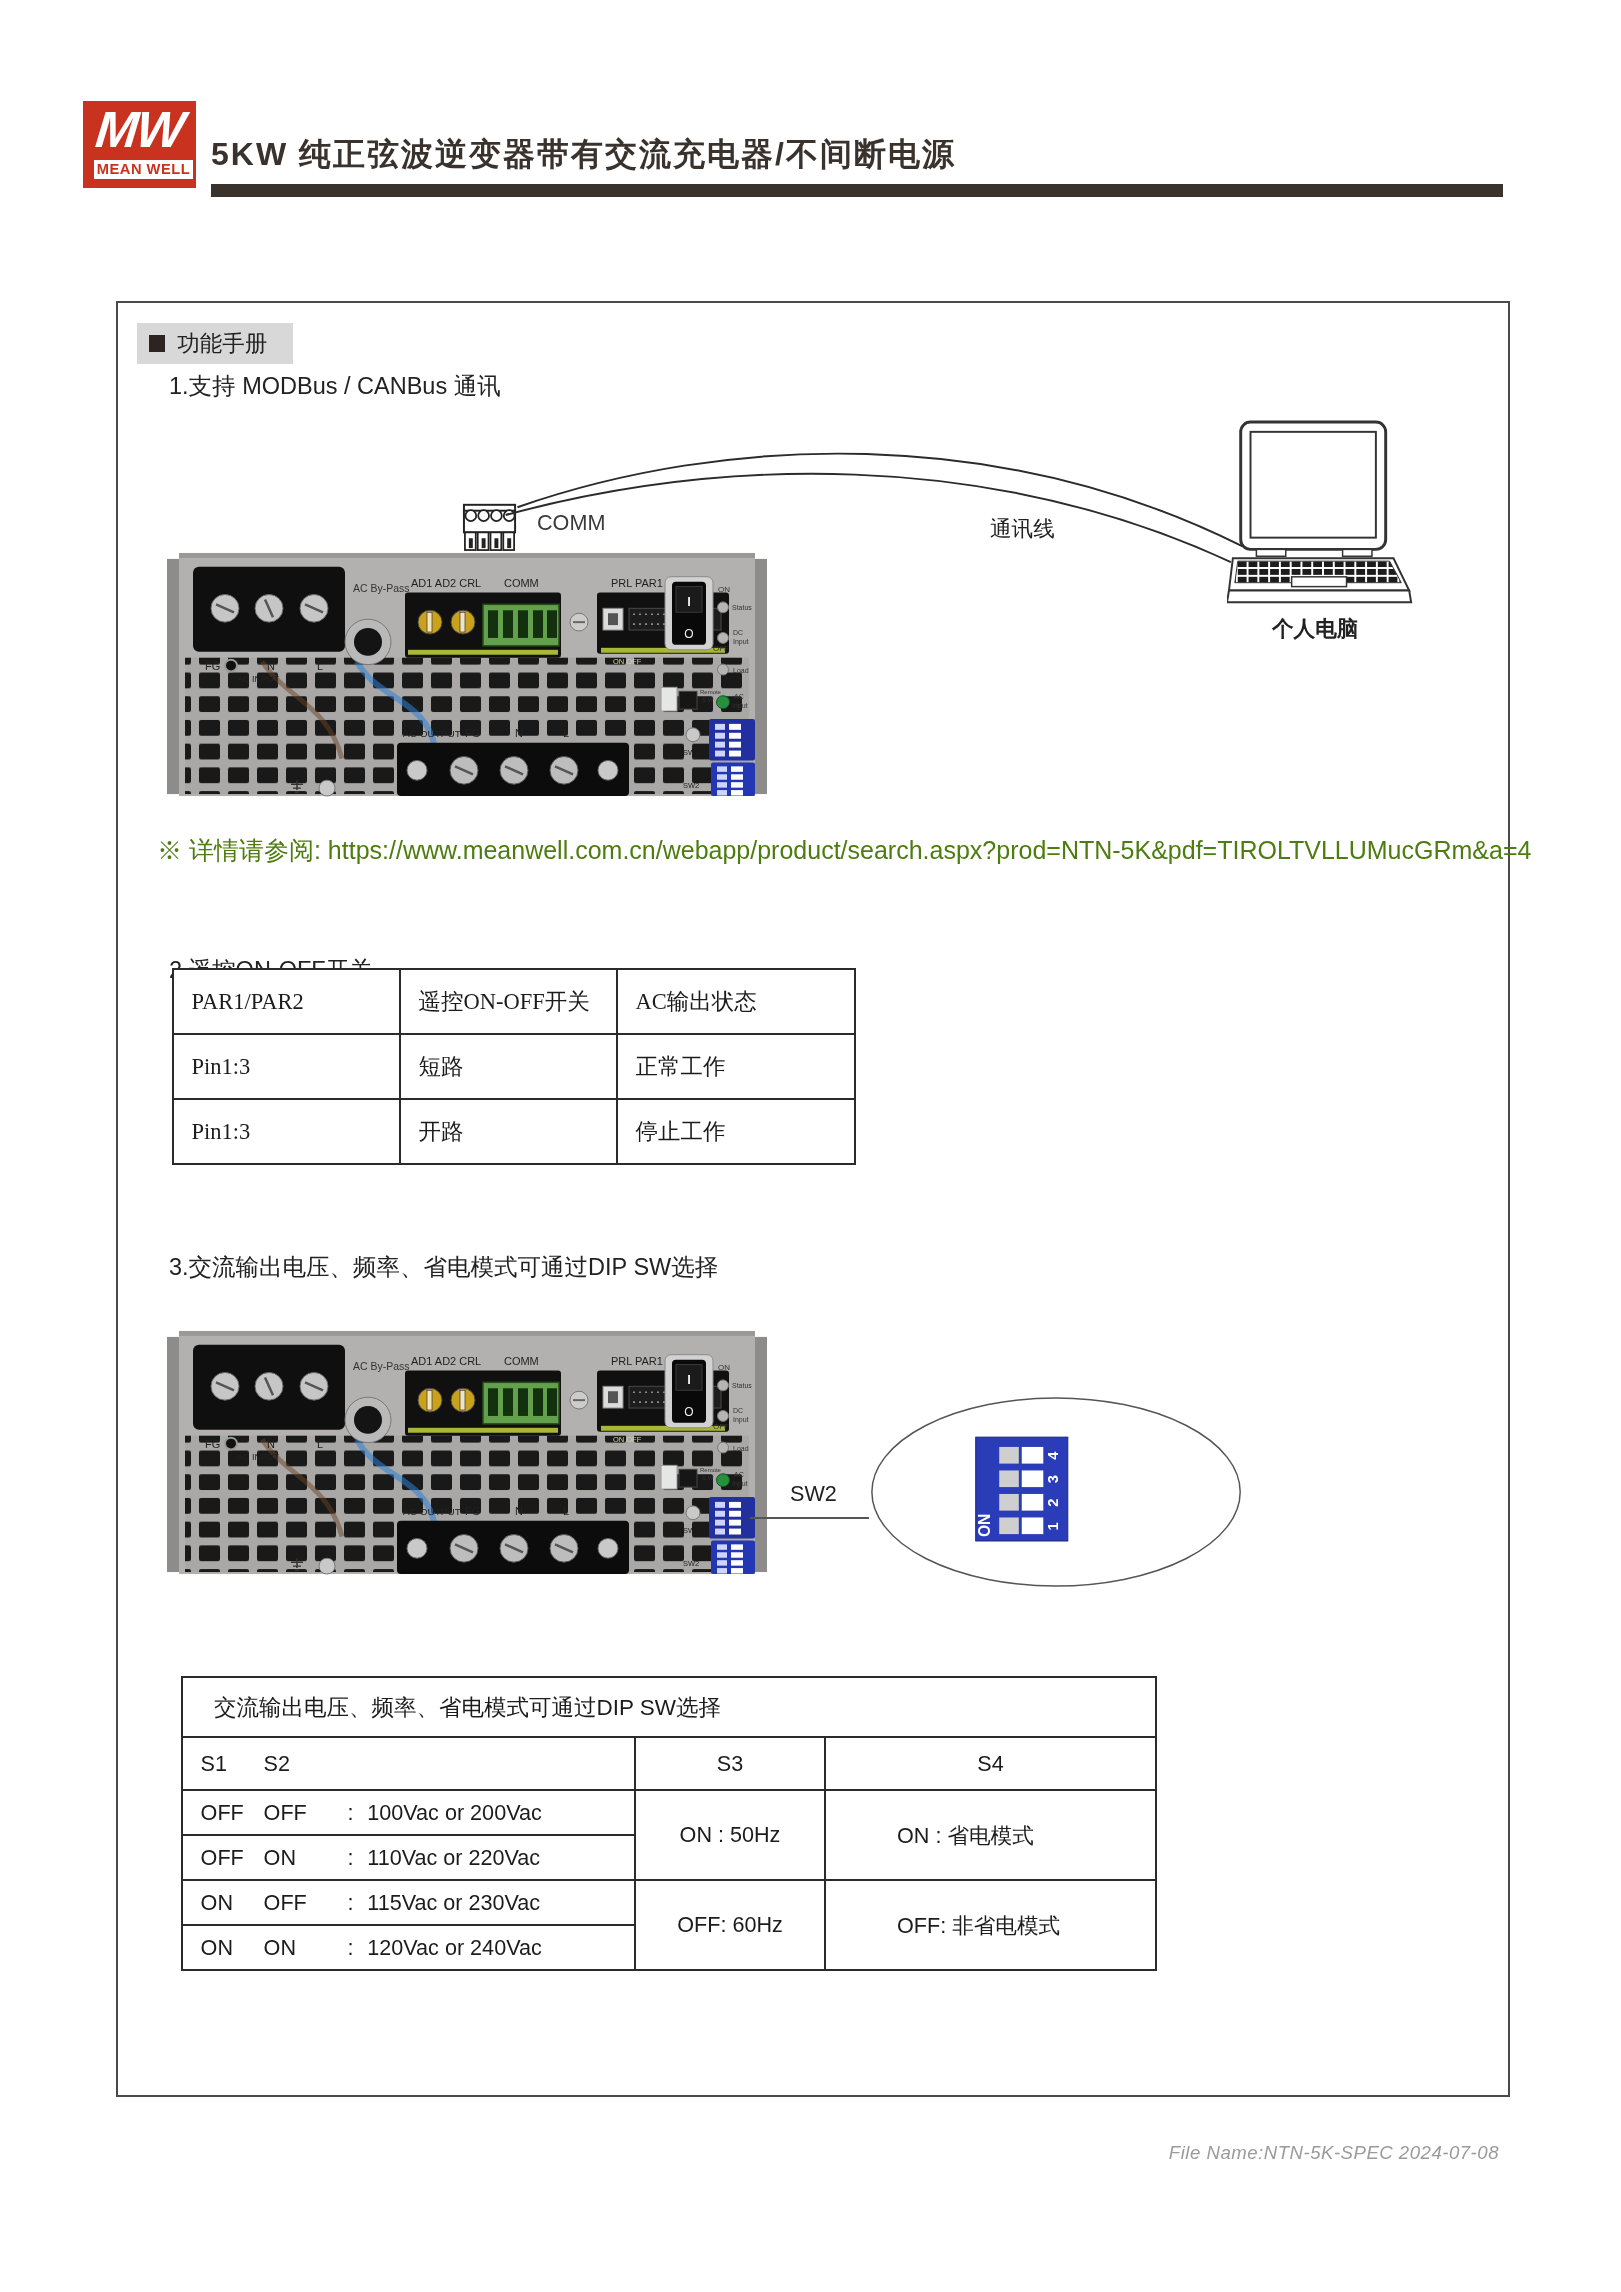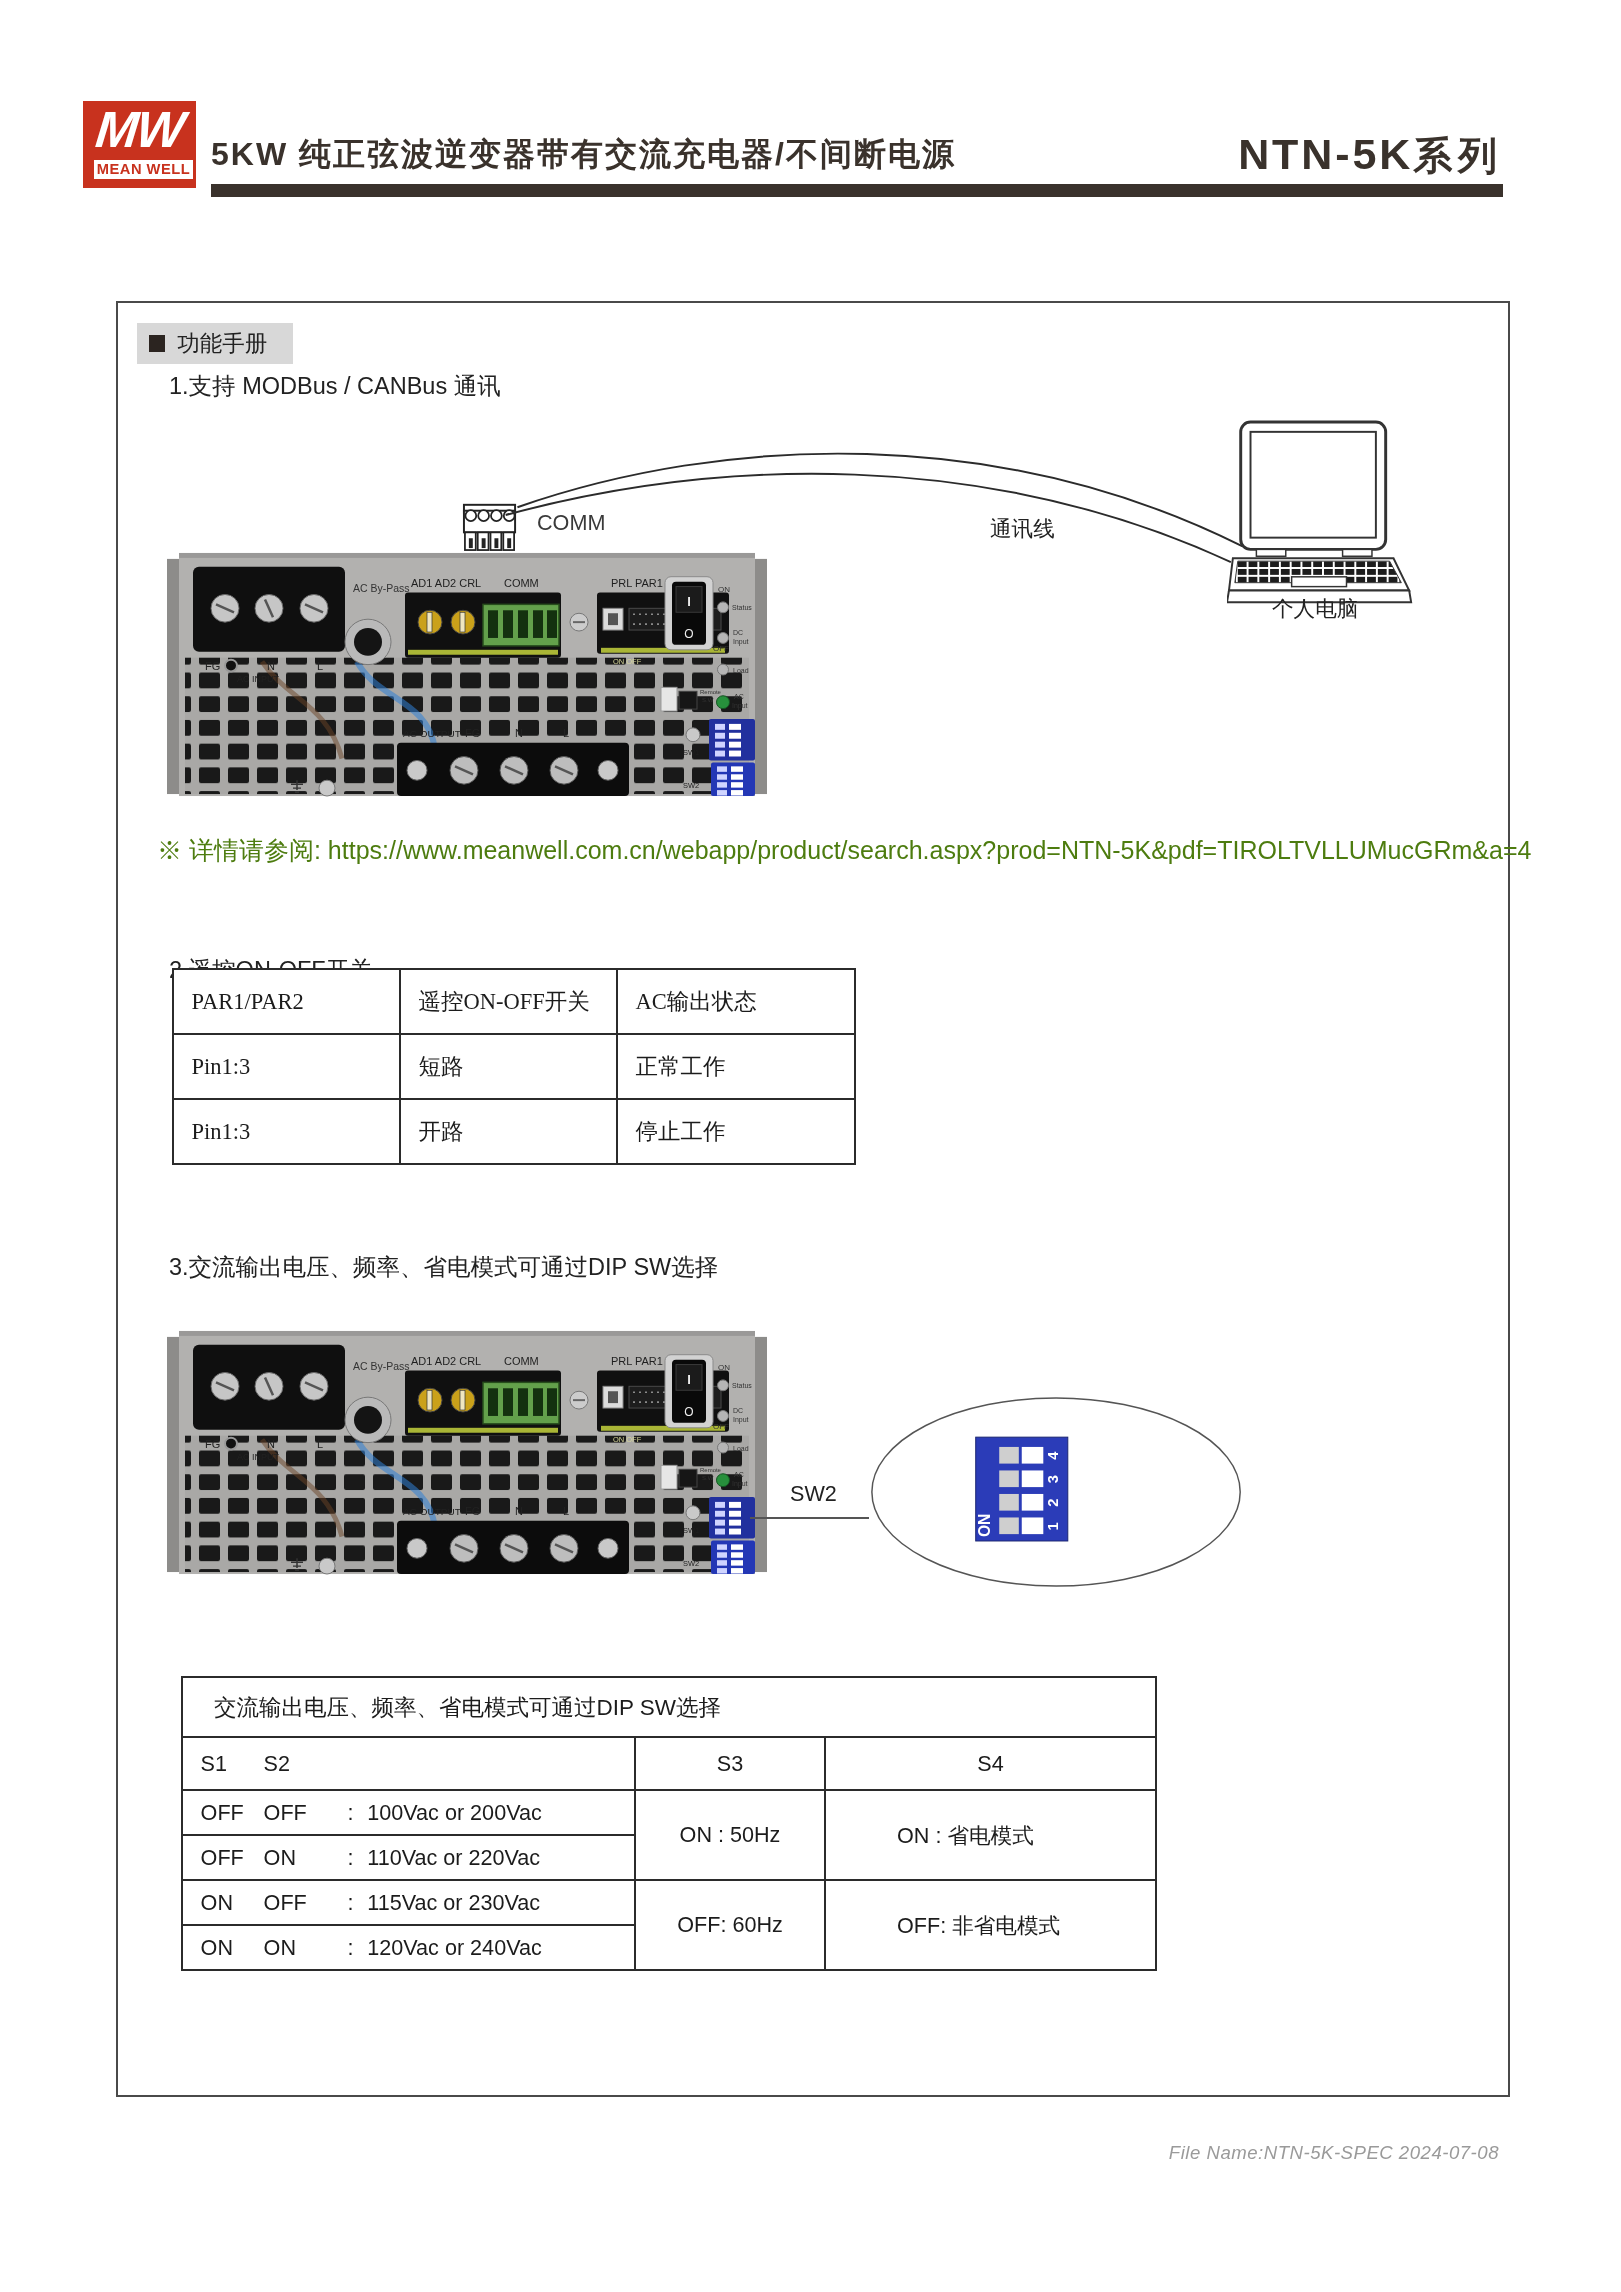--- a/index.html
+++ b/index.html
@@ -59,23 +59,20 @@
 </head>
 <body>
 
 <div class="page">
 
   <div class="abs logo">
     <div class="logo-mw">MW</div>
     <div class="logo-band">MEAN WELL</div>
   </div>
   <div class="abs doc-title">5KW 纯正弦波逆变器带有交流充电器/不间断电源</div>
-  <div class="abs series">
-    <b>NTN-5K</b><span>系列</span>
-  </div>
   <div class="abs title-bar"></div>
 
   <div class="abs frame"></div>
 
   <div class="abs badge">
     <span class="badge-sq"></span>
     <span>功能手册</span>
   </div>
 
   <div class="abs h-num" style="left:169px;top:370px;">1.支持 MODBus / CANBus 通讯</div>
@@ -263,21 +260,21 @@
       <rect x="14" y="2" width="148" height="130" rx="10" fill="#fff" stroke="#333" stroke-width="3"></rect>
       <rect x="24" y="12" width="128" height="108" fill="#fff" stroke="#333" stroke-width="2"></rect>
       <rect x="30" y="132" width="30" height="7" fill="#fff" stroke="#333" stroke-width="1.5"></rect>
       <rect x="118" y="132" width="30" height="7" fill="#fff" stroke="#333" stroke-width="1.5"></rect>
       <polygon points="6,141 170,141 186,174 2,174" fill="#fff" stroke="#333" stroke-width="2"></polygon>
       <polygon points="11,144 166,144 178,166 8,166" fill="url(#keys)" stroke="#333" stroke-width="1"></polygon>
       <rect x="66" y="160" width="56" height="10" fill="#fff" stroke="#333" stroke-width="1.5"></rect>
       <polygon points="2,174 186,174 188,186 0,186" fill="#fff" stroke="#333" stroke-width="2"></polygon>
     </svg>
   </div>
-  <div class="abs cap" style="left:1272px;top:594px;">个人电脑</div>
+  <div class="abs cap" style="left:1272px;top:614px;font-weight:bold;">个人电脑</div>
 
   <div class="abs note">
     <span>※ 详情请参阅:</span>
     <span>https://www.meanwell.com.cn/webapp/product/search.aspx?prod=NTN-5K&amp;pdf=TIROLTVLLUMucGRm&amp;a=4</span>
   </div>
 
   <div class="abs h-num" style="left:169px;top:914px;margin-top:40px;">2.遥控ON-OFF开关</div>
 
   <table class="abs tbl1" style="left:172px;top:968px;">
     <colgroup>

